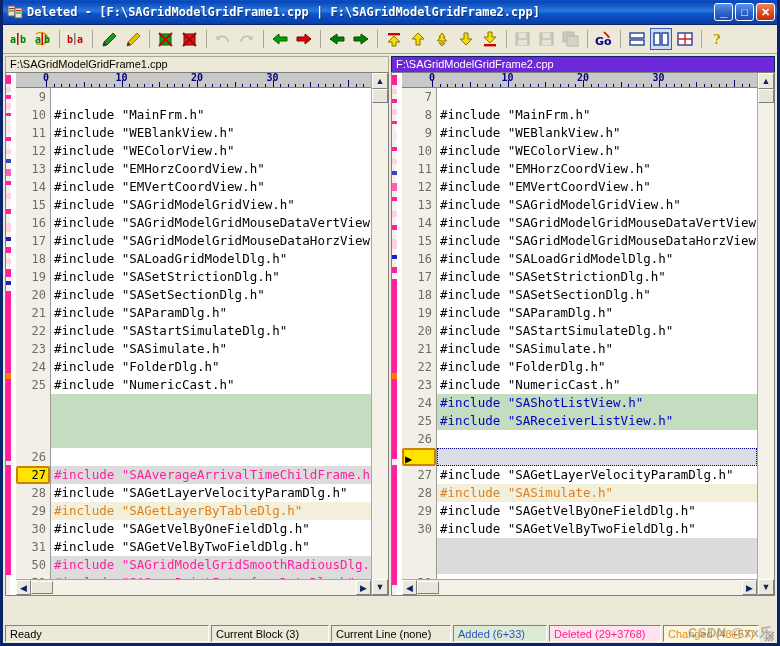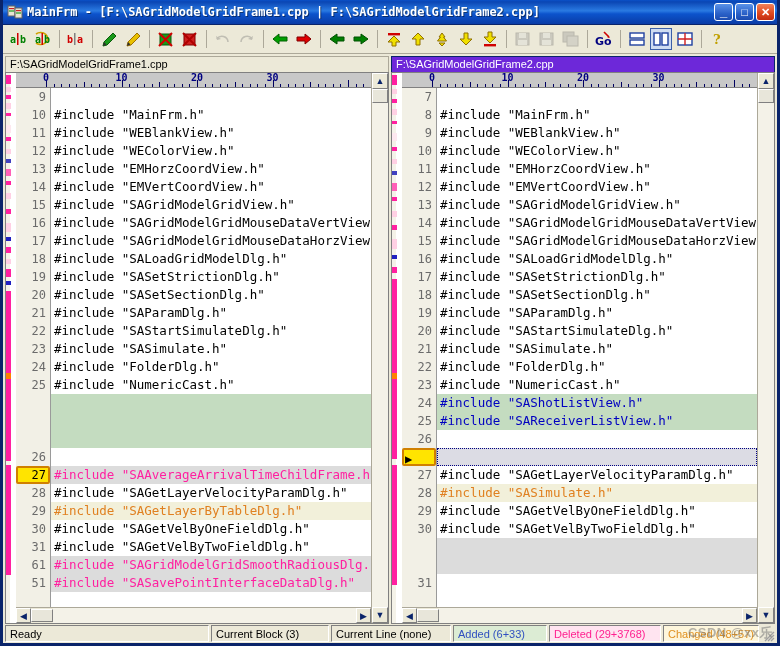--- a/index.html
+++ b/index.html
@@ -130,21 +130,21 @@
   .hsbbtn{width:15px;height:15px;background:#ece9d8;border:1px solid #fff;
      border-right-color:#808080;border-bottom-color:#808080;box-sizing:border-box;
      display:flex;align-items:center;justify-content:center;color:#0a246a;font-size:9px;}
   .hsbthumb{height:13px;background:#e8e6da;border:1px solid #fff;
      border-right-color:#808080;border-bottom-color:#808080;box-sizing:border-box;}
   .hsbtrack{flex:1 1 auto;height:15px;background:#f4f2e8;}
   .arw{font-size:9px;color:#0a246a;}
   
   .statusbar{
     height:19px;flex:0 0 19px;display:flex;align-items:stretch;background:#ece9d8;
-    padding:1px 2px;box-sizing:border-box;gap:2px;position:relative;
+    padding:1px 2px;box-sizing:border-box;gap:2px;position:relative;margin-top:28px;
   }
   .spanel{
     border:1px solid #fff;border-top-color:#808080;border-left-color:#808080;
     box-sizing:border-box;font-size:11px;padding:1px 4px;color:#000;
     white-space:nowrap;overflow:hidden;display:flex;align-items:center;
   }
   .spanel.grow{flex:1 1 auto;}
   .spanel.p-added{background:#dcecd4;color:#3050c0;}
   .spanel.p-deleted{background:#ffe4f0;color:#ff2090;}
   .spanel.p-changed{background:#fdf6dc;color:#e09020;}
@@ -164,21 +164,21 @@
     <div class="title-icon">
       <svg width="16" height="16" viewBox="0 0 16 16">
         <rect x="1" y="2" width="7" height="10" fill="#e8e4d4" stroke="#606060" stroke-width="1"></rect>
         <rect x="8" y="4" width="7" height="10" fill="#e8e4d4" stroke="#606060" stroke-width="1"></rect>
         <rect x="2" y="4" width="5" height="1.2" fill="#d02020"></rect>
         <rect x="2" y="6.4" width="5" height="1.2" fill="#20a020"></rect>
         <rect x="9" y="6" width="5" height="1.2" fill="#d02020"></rect>
         <rect x="9" y="8.4" width="5" height="1.2" fill="#20a020"></rect>
       </svg>
     </div>
-    <div class="title-text">MainFrm - [F:\SAGridModelGridFrame1.cpp | F:\SAGridModelGridFrame2.cpp]</div>
+    <div class="title-text">Deleted - [F:\SAGridModelGridFrame1.cpp | F:\SAGridModelGridFrame2.cpp]</div>
     <div class="title-btns">
       <div class="tbtn min">
         <span class="g">_</span>
       </div>
       <div class="tbtn">
         <span class="g">□</span>
       </div>
       <div class="tbtn close">
         <span class="g">✕</span>
       </div>
@@ -459,21 +459,21 @@
                 <div class="ln" style="top: 288px;">25</div>
                 <div class="ln" style="top: 306px;"></div>
                 <div class="ln" style="top: 324px;"></div>
                 <div class="ln" style="top: 342px;"></div>
                 <div class="ln" style="top: 360px;">26</div>
                 <div class="ln cur" style="top: 378px;">27</div>
                 <div class="ln" style="top: 396px;">28</div>
                 <div class="ln" style="top: 414px;">29</div>
                 <div class="ln" style="top: 432px;">30</div>
                 <div class="ln" style="top: 450px;">31</div>
-                <div class="ln" style="top: 468px;">61</div>
+                <div class="ln" style="top: 468px;">50</div>
                 <div class="ln" style="top: 486px;">51</div>
               </div>
             <div class="lines-col" id="left-lines">
                 <div class="cd normal" style="top: 0px;"></div>
                 <div class="cd normal" style="top: 18px;">#include "MainFrm.h"</div>
                 <div class="cd normal" style="top: 36px;">#include "WEBlankView.h"</div>
                 <div class="cd normal" style="top: 54px;">#include "WEColorView.h"</div>
                 <div class="cd normal" style="top: 72px;">#include "EMHorzCoordView.h"</div>
                 <div class="cd normal" style="top: 90px;">#include "EMVertCoordView.h"</div>
                 <div class="cd normal" style="top: 108px;">#include "SAGridModelGridView.h"</div>

